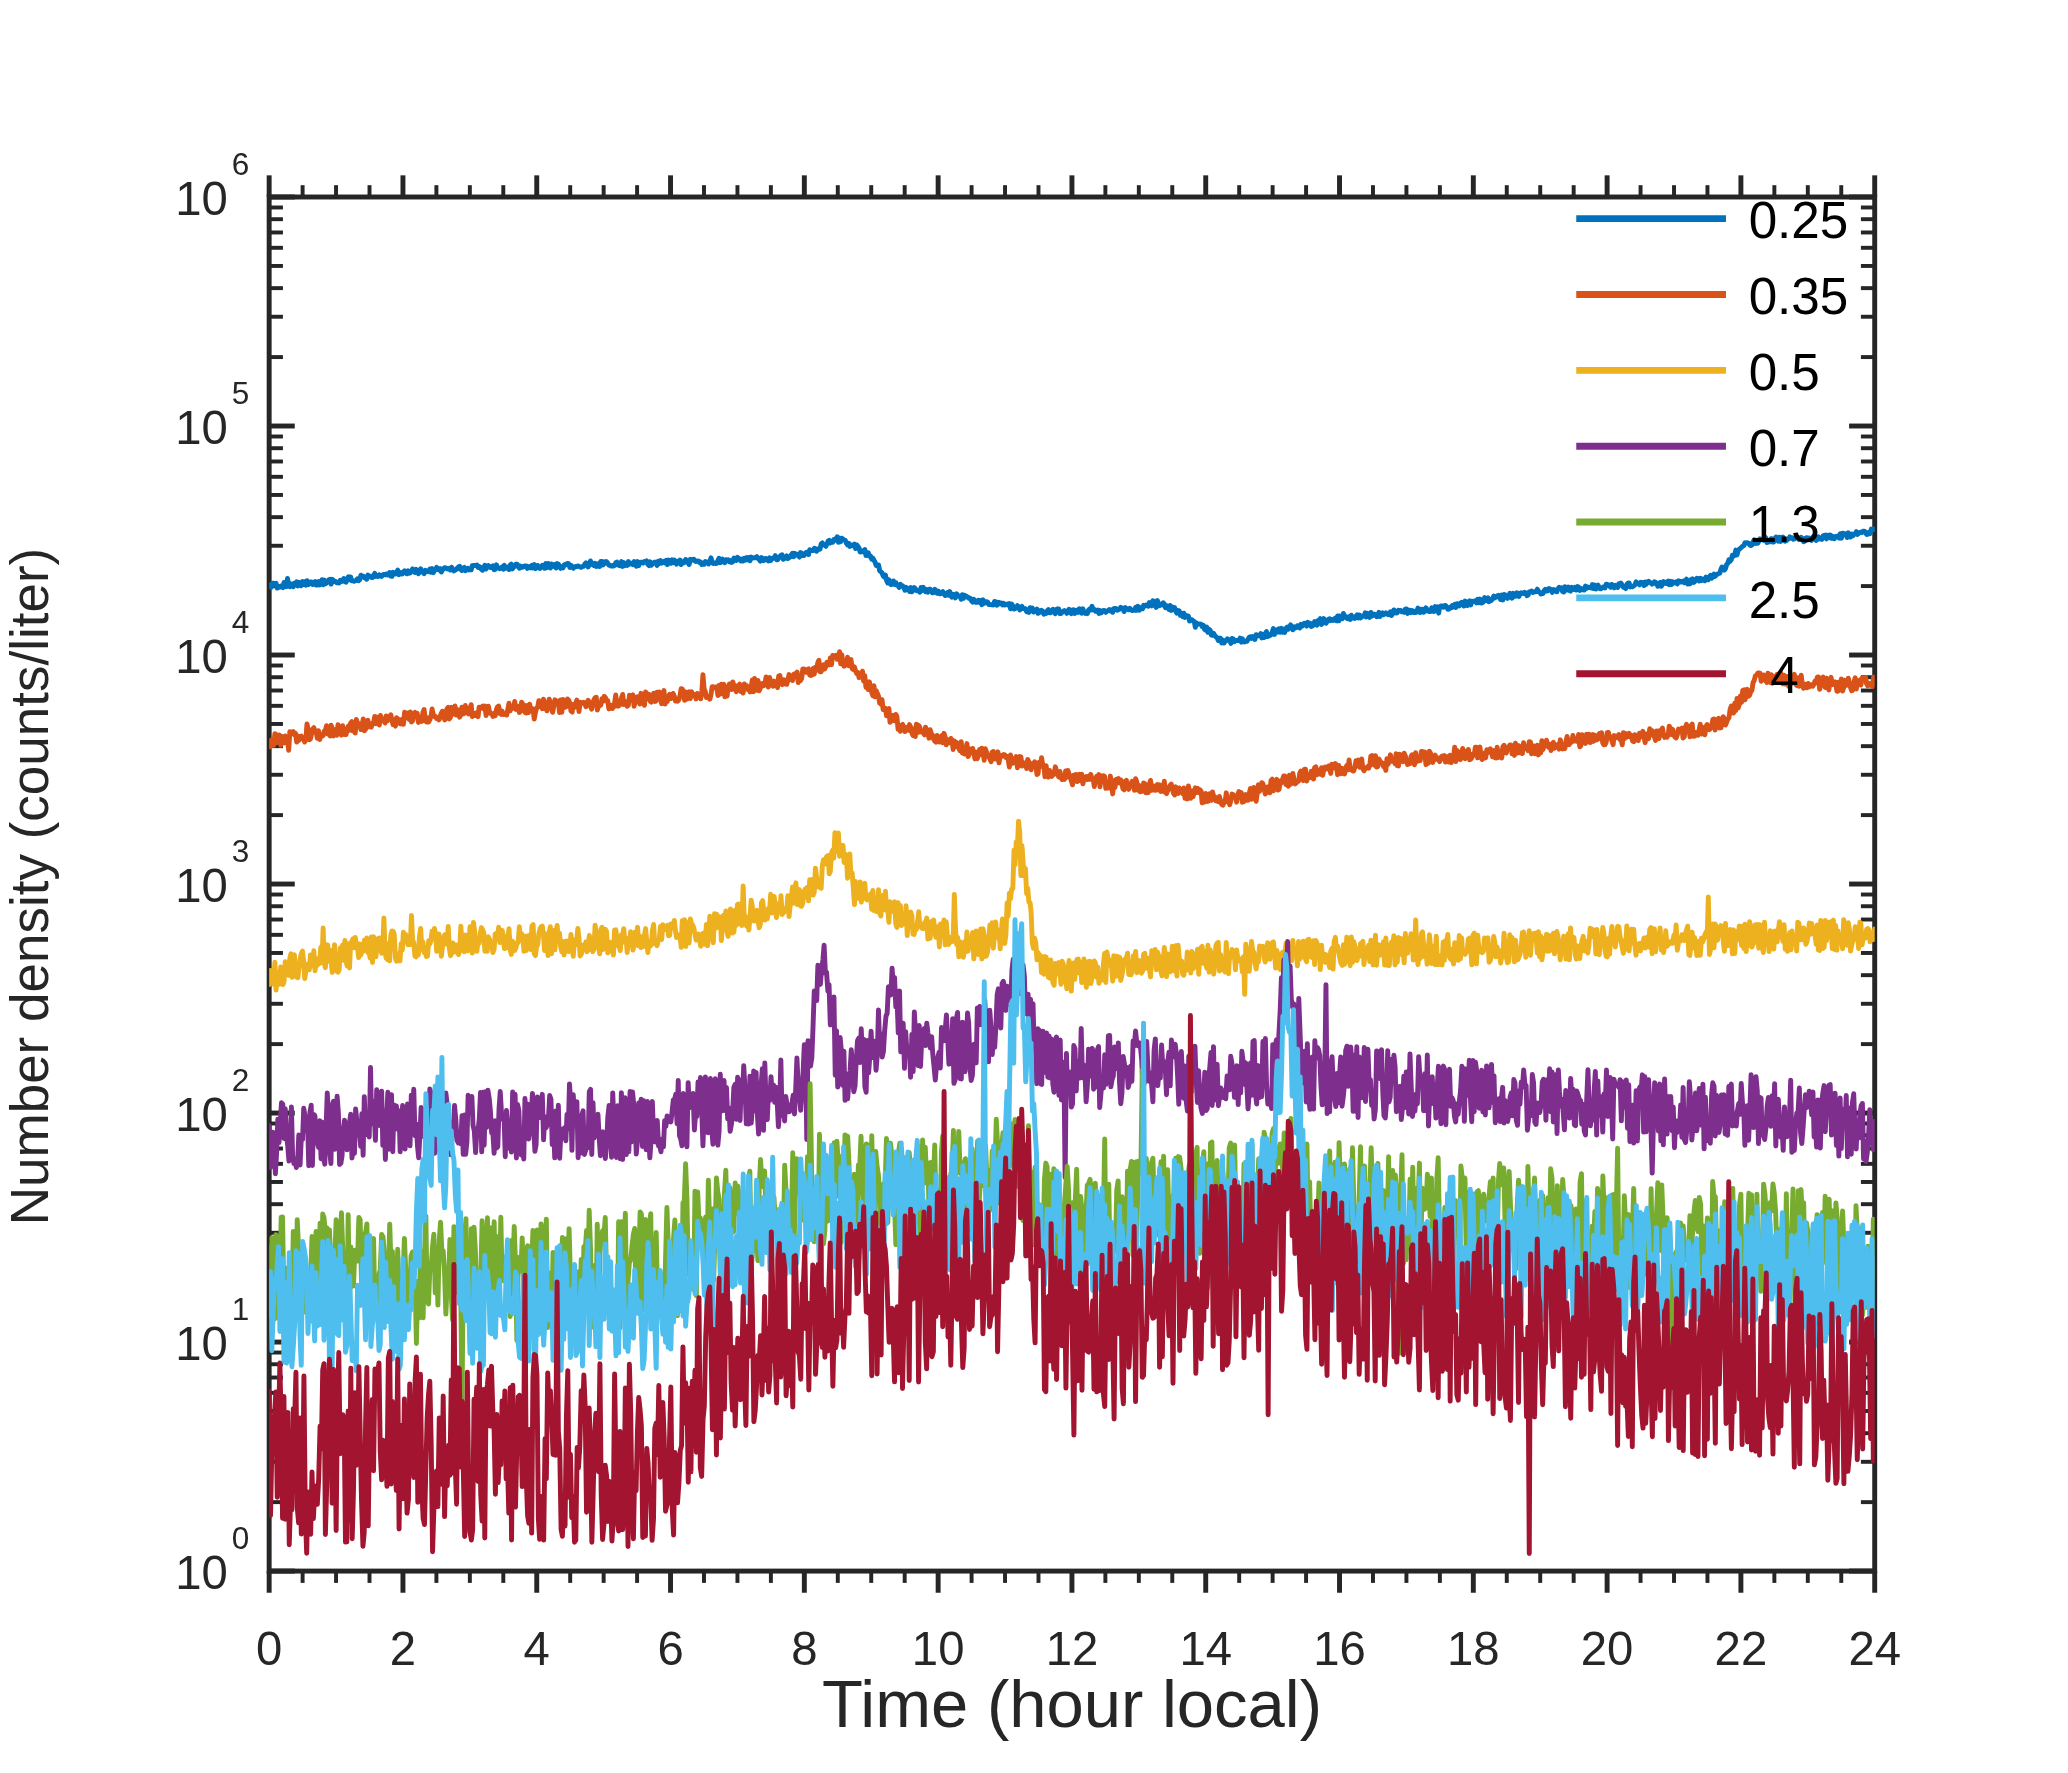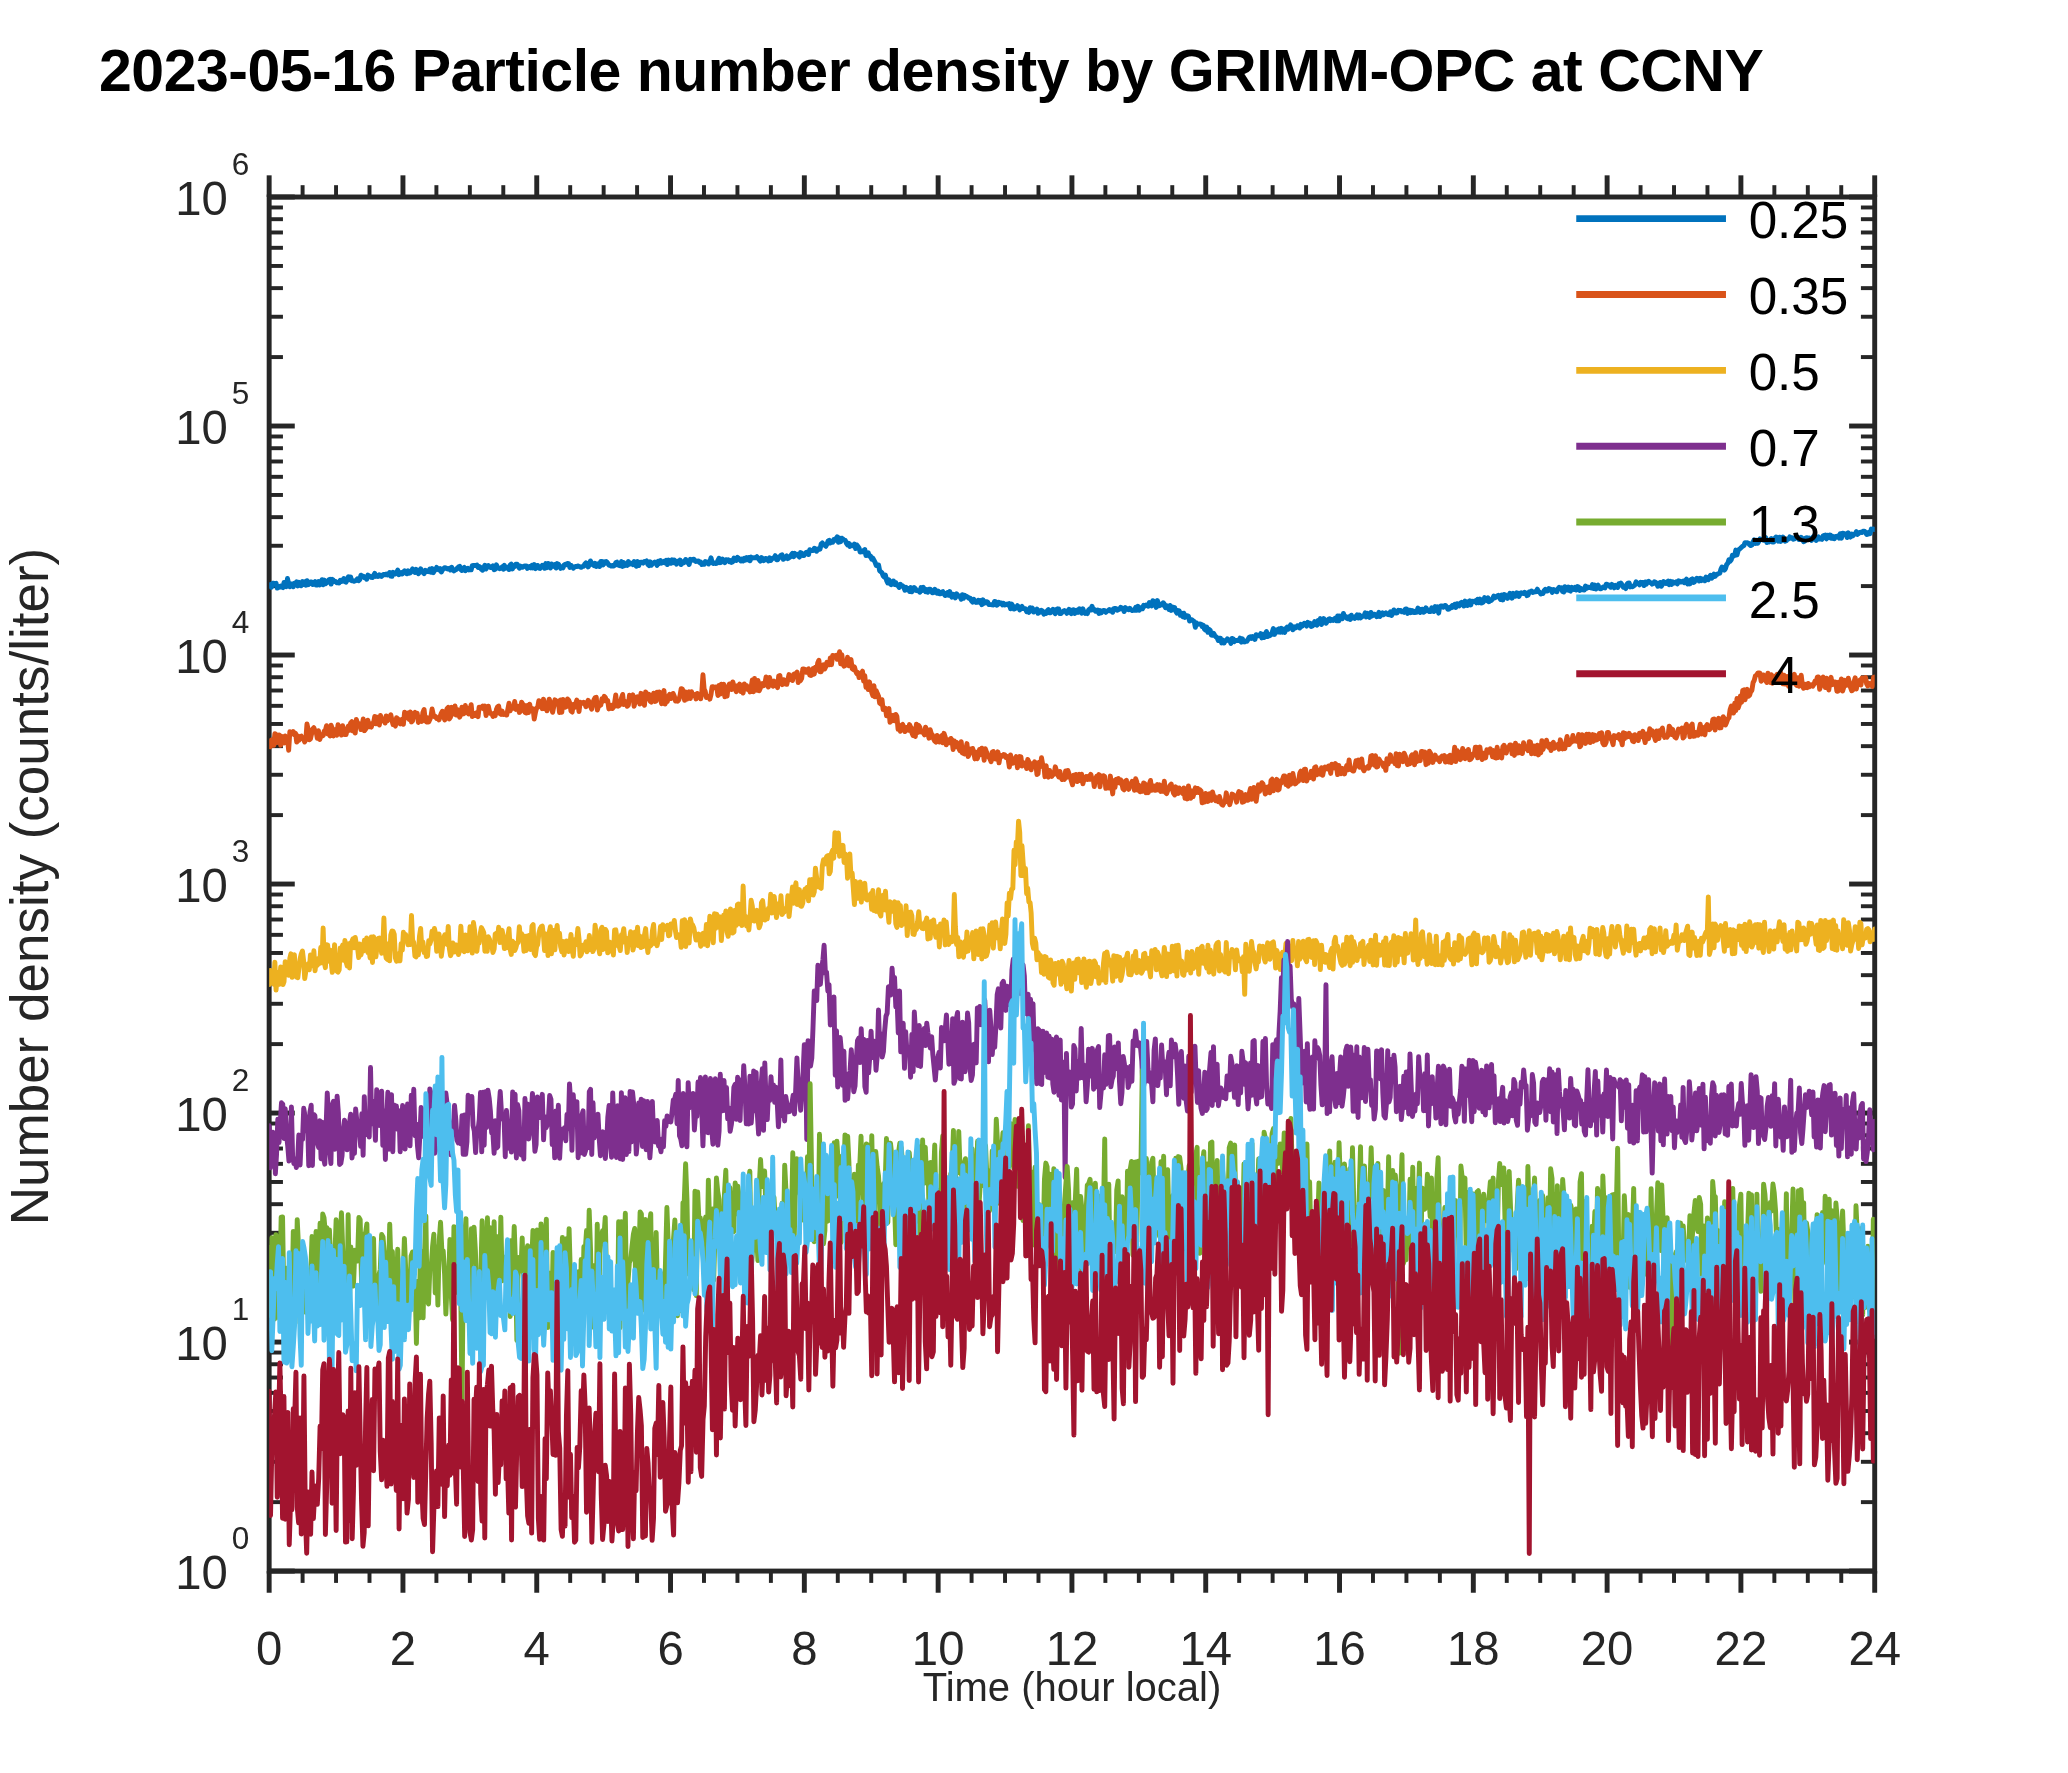--- a/index.html
+++ b/index.html
@@ -14,33 +14,32 @@
     position:absolute;left:0px;top:0px;
     width:1773px;height:59px;
     transform-origin:0 0;
     transform:rotate(-90deg) translate(-1773px,0px);
     display:flex;align-items:center;justify-content:center;
     font-size:53px;color:#262626;pointer-events:none;
   }
   #ylabel span{display:block;}
   #xlabel{
     position:absolute;left:269px;top:1665px;width:1606px;
-    text-align:center;font-size:40px;color:#262626;
+    text-align:center;font-size:67px;color:#262626;
   }
   svg{position:absolute;left:0;top:0;}
   .tk{font-size:48px;fill:#262626;font-family:"Liberation Sans",sans-serif;}
   .tksup{font-size:32px;fill:#262626;font-family:"Liberation Sans",sans-serif;}
   .legtxt{font-size:52px;fill:#000;font-family:"Liberation Sans",sans-serif;}
 </style>
 </head>
 <body>
 
 <div id="root">
 
-  <div id="chart-title">2023-05-16 Particle number density by GRIMM-OPC at CCNY</div>
 
   <div id="ylabel">
     <span>Number density (counts/liter)</span>
   </div>
 
   <div id="xlabel">Time (hour local)</div>
 
   <svg id="plot" width="2069" height="1773" viewBox="0 0 2100 1800">
       <rect x="273" y="200" width="1630" height="1395" fill="#fff" stroke="#262626" stroke-width="5"></rect>
       <g>

